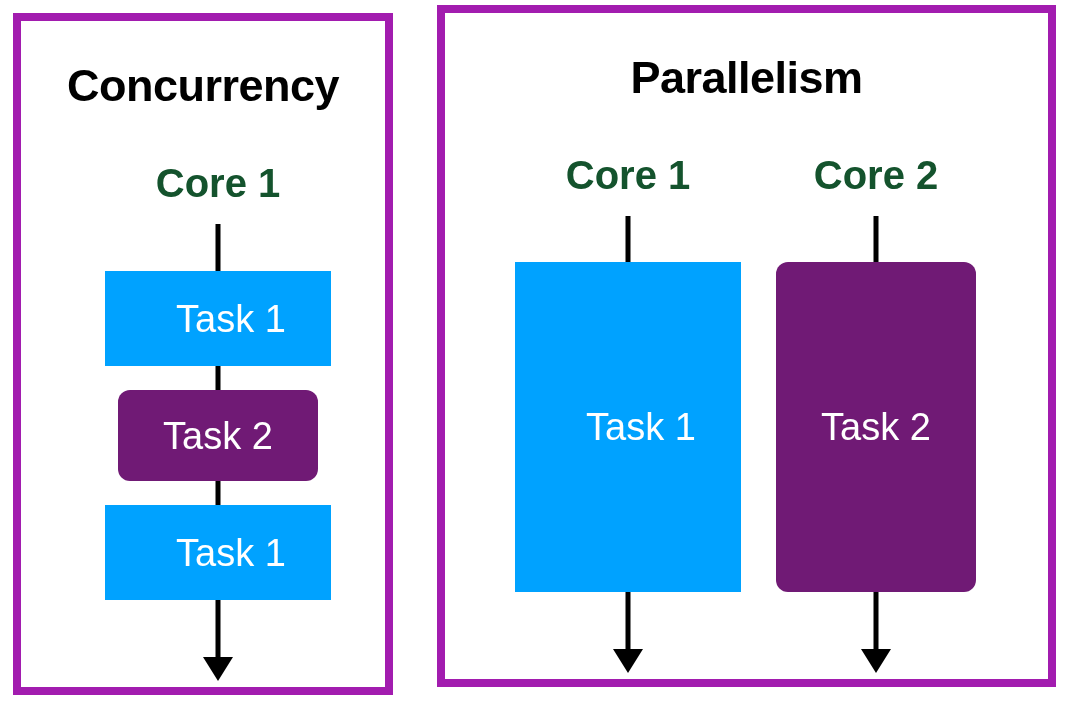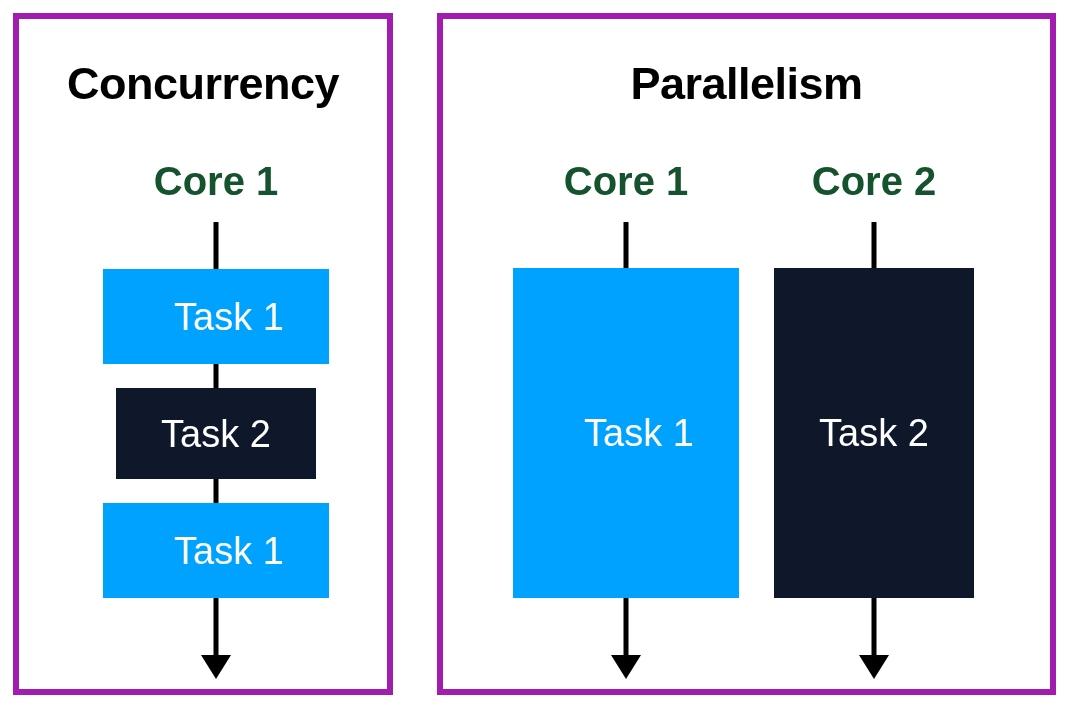--- a/index.html
+++ b/index.html
@@ -18,25 +18,25 @@
     position: absolute;
     left: 0; top: 0;
     width: 1070px;
     height: 708px;
   }
 
   
   .panel {
     position: absolute;
     box-sizing: border-box;
-    border: 6px solid #a21caf;
+    border: 8px solid #a21caf;
     background: #ffffff;
   }
   #panel-concurrency { left: 13px;  top: 13px; width: 380px; height: 682px; }
-  #panel-parallelism { left: 437px; top: 13px; width: 619px; height: 682px; }
+  #panel-parallelism { left: 437px; top: 5px; width: 619px; height: 682px; }
 
   .panel-title {
     position: absolute;
     left: 0;
     width: 100%;
     text-align: center;
     font-size: 45px;
     font-weight: bold;
     color: #000000;
     letter-spacing: -0.5px;
@@ -93,21 +93,21 @@
     display: flex;
     align-items: center;
     justify-content: center;
     color: #ffffff;
     font-size: 38px;
     font-weight: normal;
     line-height: 1;
     white-space: nowrap;
   }
   .task.blue   { background: #00A2FF; padding-left: 26px; }
-  .task.orange { background: #0f172a; }
+  .task.orange { background: #701a75; border-radius: 12px; }
 </style>
 </head>
 <body>
 
 <div class="stage">
 
   <div class="panel" id="panel-concurrency">
 
     <div class="panel-title" id="title-concurrency">Concurrency</div>
 

